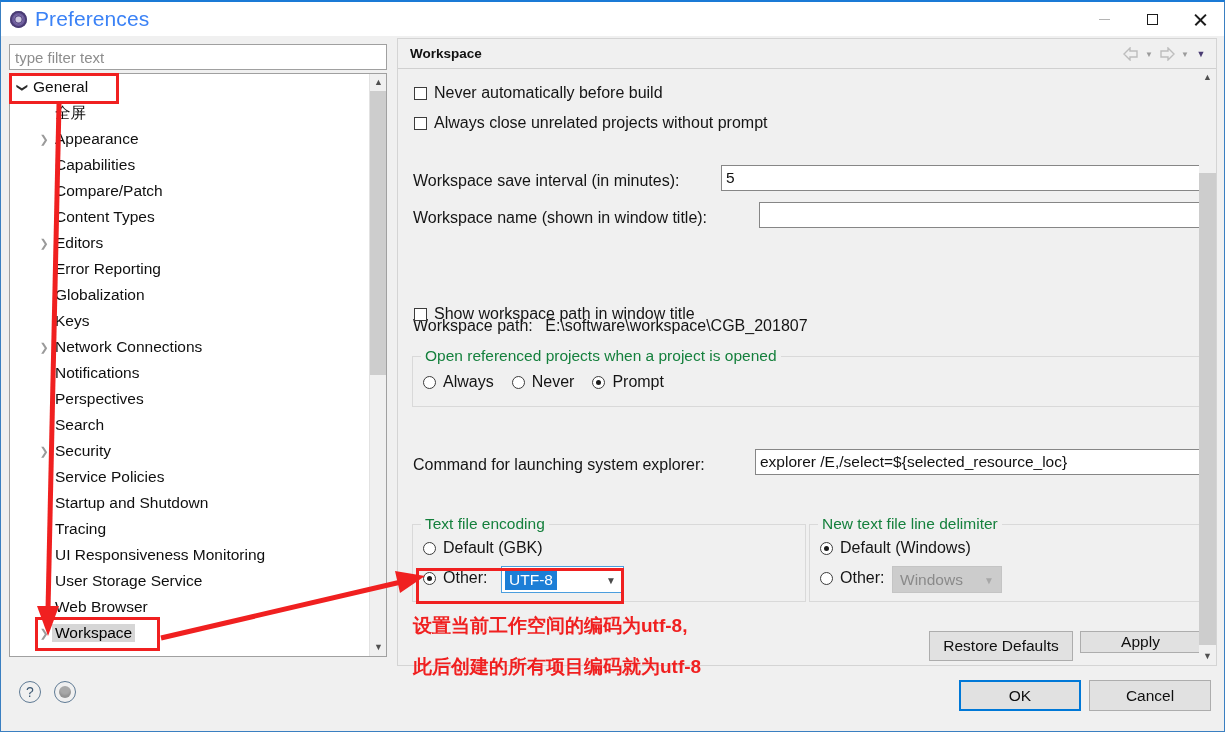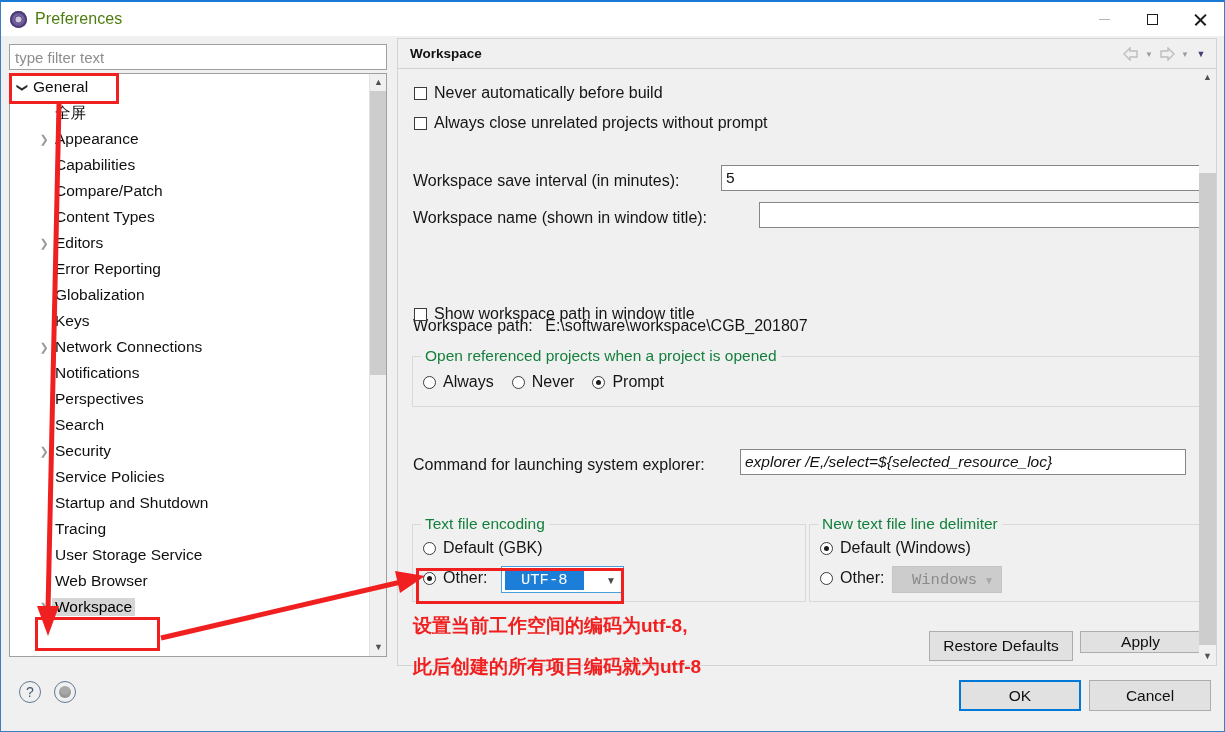--- a/index.html
+++ b/index.html
@@ -34,21 +34,21 @@
     border-radius: 50%;
     background: #6d5b9e;
     box-shadow: inset 0 0 0 2px #4a3c73;
   }
   #app-icon .inner {
     position: absolute; left: 4px; top: 4px; width: 9px; height: 9px;
     border-radius: 50%; background: #cfc9e0;
     box-shadow: inset 0 0 0 1.5px #5e4f8a;
   }
   #title-text {
-    font-size: 16px; color: #4d7c0f; letter-spacing: 0.1px;
+    font-size: 21px; color: #3b82f6; letter-spacing: 0.1px;
   }
   .winbtn {
     width: 48px; height: 34px;
     display: flex; align-items: center; justify-content: center;
   }
   #win-controls { position: absolute; right: 0; top: 0; display: flex; }
   .min-glyph { width: 11px; height: 1px; background: #b4b4b4; display:block; }
   .max-glyph { width: 11px; height: 11px; border: 1.6px solid #1c1c1c; display:block; }
   .close-glyph { position: relative; width: 13px; height: 13px; display: block; }
   .close-glyph:before, .close-glyph:after {
@@ -160,21 +160,21 @@
     background: #f0f0f0; padding: 0 4px;
     font-size: 15.5px; color: #15803d;
   }
 
   .combo {
     position: relative; border: 1px solid #4b9ede; background: #ffffff;
     height: 27px; display: flex; align-items: center;
   }
   .combo .val {
     font-size: 15.5px; color: #fff; background: #1c7ed6;
-    margin-left: 3px; padding: 1px 16px; font-family: Liberation Mono, monospace;
+    margin-left: 3px; padding: 1px 4px;
   }
   .combo .arrow {
     position: absolute; right: 7px; top: 50%; transform: translateY(-50%);
     font-size: 10px; color: #4a4a4a;
   }
   .combo.disabled { border: 1px solid #c4c4c4; background: #cccccc; }
   .combo.disabled .val { color: #8a8a8a; background: transparent; font-size: 15.5px; }
   .combo.disabled .arrow { color: #a7a7a7; }
 
   .btn {
@@ -301,20 +301,24 @@
           <span class="chev"></span>
           <span class="label">Service Policies</span>
         </div>
         <div class="tree-row lvl1">
           <span class="chev"></span>
           <span class="label">Startup and Shutdown</span>
         </div>
         <div class="tree-row lvl1">
           <span class="chev"></span>
           <span class="label">Tracing</span>
+        </div>
+        <div class="tree-row lvl1">
+          <span class="chev"></span>
+          <span class="label">UI Responsiveness Monitoring</span>
         </div>
         <div class="tree-row lvl1">
           <span class="chev"></span>
           <span class="label">User Storage Service</span>
         </div>
         <div class="tree-row lvl1">
           <span class="chev"></span>
           <span class="label">Web Browser</span>
         </div>
         <div class="tree-row lvl1 selected">
@@ -390,21 +394,21 @@
             <span class="row-text">Never</span>
           </div>
           <div class="opt">
             <span class="rb on"></span>
             <span class="row-text">Prompt</span>
           </div>
         </div>
       </div>
 
       <div class="row-text" style="position:absolute;left:15px;top:387px;">Command for launching system explorer:</div>
-      <input class="txtfield" style="position: absolute; left: 342px; top: 380px; width: 446px; font-style: italic;" value="explorer /E,/select=${selected_resource_loc}">
+      <input class="txtfield" style="position: absolute; left: 357px; top: 380px; width: 446px;" value="explorer /E,/select=${selected_resource_loc}">
 
       <div class="groupbox" style="left:14px;top:455px;width:394px;height:78px;">
         <div class="group-title">Text file encoding</div>
         <div class="opt" style="position:absolute;left:10px;top:14px;">
           <span class="rb"></span>
           <span class="row-text">Default (GBK)</span>
         </div>
         <div class="opt" style="position:absolute;left:10px;top:44px;">
           <span class="rb on"></span>
           <span class="row-text">Other:</span>

